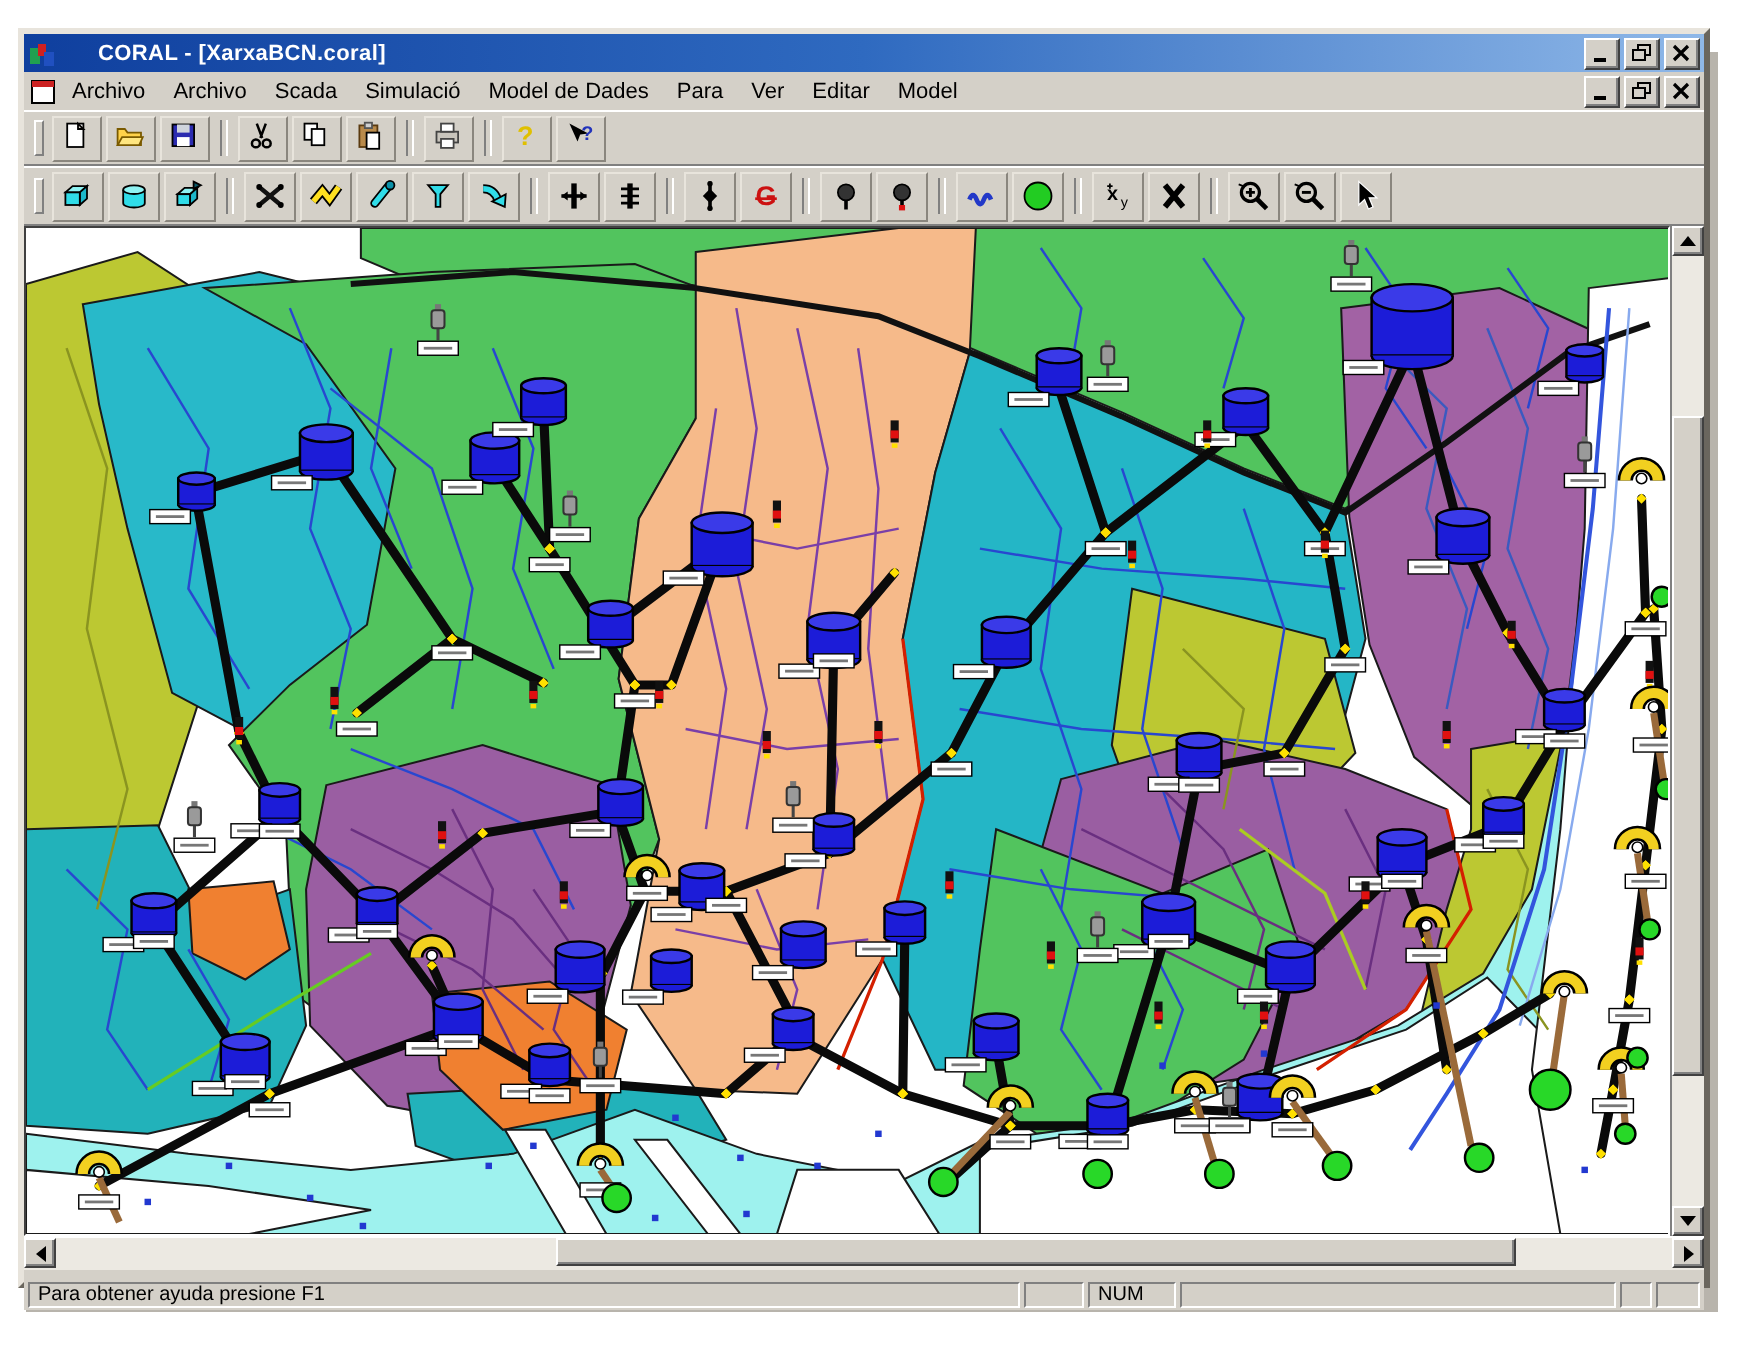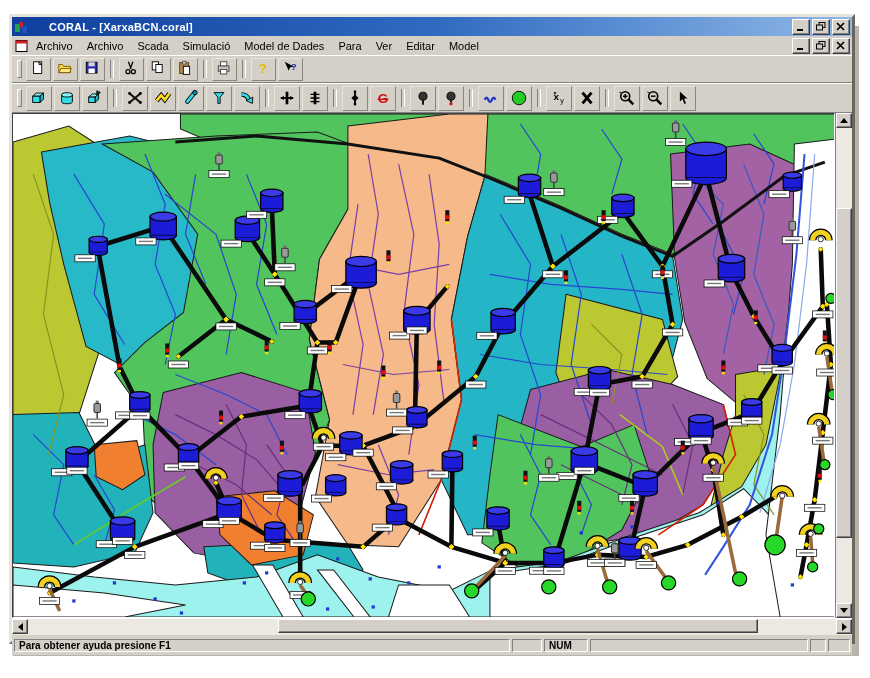--- a/index.html
+++ b/index.html
@@ -41,21 +41,21 @@
     border-color:#fff #404040 #404040 #fff;box-shadow:inset -1px -1px 0 #808080;
     display:flex;align-items:center;justify-content:center;font-size:7px;color:#000;box-sizing:border-box;}
   .vtrack{flex:1;position:relative;}
   .vthumb{position:absolute;left:0;width:16px;top:80px;height:330px;background:#d4d0c8;
     border:1px solid;border-color:#fff #404040 #404040 #fff;box-shadow:inset -1px -1px 0 #808080;box-sizing:border-box;}
   .hscroll{height:16px;background:#ece9e2;display:flex;border-top:1px solid #fff;}
   .htrack{flex:1;position:relative;}
   .hthumb{position:absolute;top:0;height:14px;left:250px;width:480px;background:#d4d0c8;
     border:1px solid;border-color:#fff #404040 #404040 #fff;box-shadow:inset -1px -1px 0 #808080;box-sizing:border-box;}
   
-  .statusbar{height:18px;display:flex;align-items:center;gap:2px;padding:1px 2px;background:#d4d0c8;font-weight:bold;}
+  .statusbar{height:18px;display:flex;align-items:flex-end;gap:2px;padding:1px 2px;background:#d4d0c8;}
   .spanel{height:13px;border:1px solid;border-color:#808080 #fff #fff #808080;
     font-size:10px;color:#000;padding:0 4px;display:flex;align-items:center;box-sizing:border-box;}
   .sp-help{flex:1}.sp-a{width:30px}.sp-num{width:44px}.sp-b{width:218px}.sp-c{width:16px}.sp-d{width:22px}
   .arrow-up{width:0;height:0;border-left:4px solid transparent;border-right:4px solid transparent;border-bottom:5px solid #000;}
   .arrow-down{width:0;height:0;border-left:4px solid transparent;border-right:4px solid transparent;border-top:5px solid #000;}
   .arrow-left{width:0;height:0;border-top:4px solid transparent;border-bottom:4px solid transparent;border-right:5px solid #000;}
   .arrow-right{width:0;height:0;border-top:4px solid transparent;border-bottom:4px solid transparent;border-left:5px solid #000;}
 </style>
 </head>
 <body>

